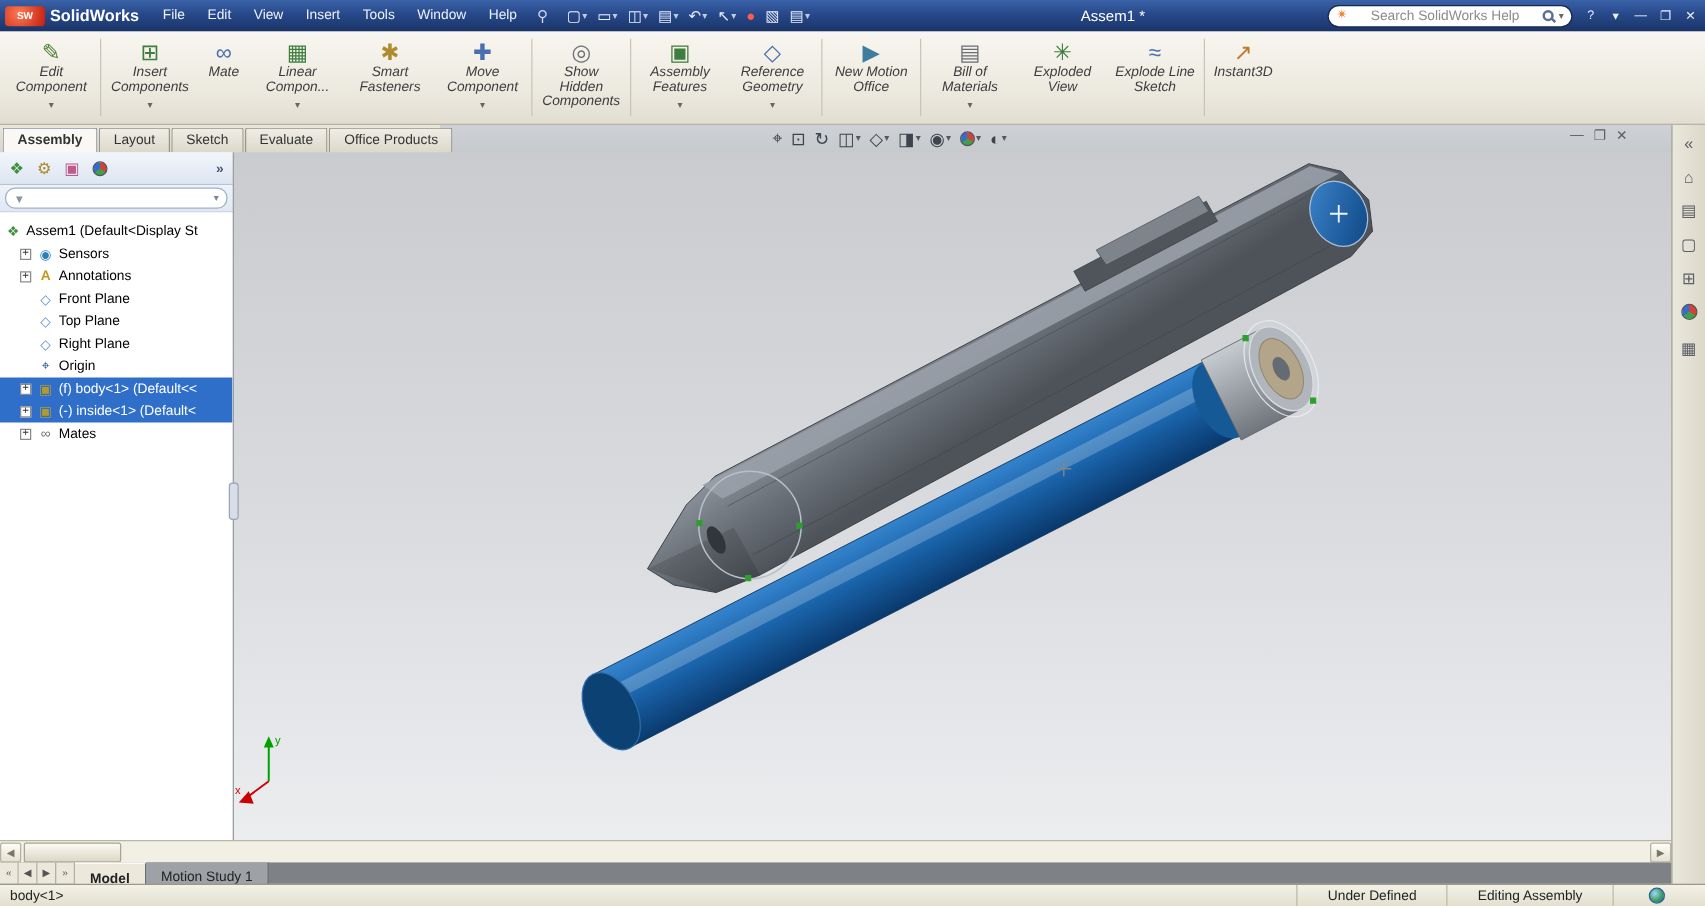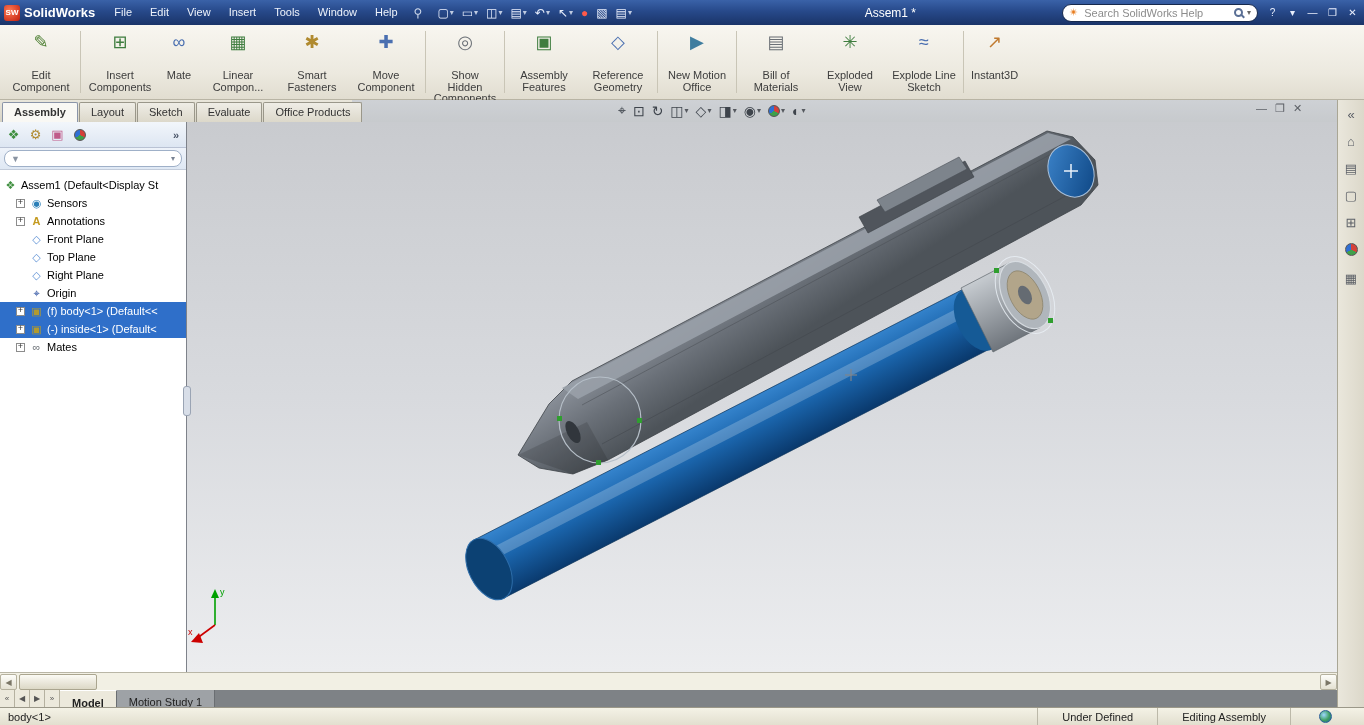--- a/index.html
+++ b/index.html
@@ -4,49 +4,49 @@
 <style>
   *{box-sizing:border-box;}
   body{margin:0;background:#9aa0a6;}
   .app{position:relative;width:1364px;height:725px;font-family:"Liberation Sans",sans-serif;font-size:11px;overflow:hidden;background:#d6d3c9;cursor:default;}
 
   
   .titlebar{position:absolute;left:0;top:0;width:1364px;height:25px;
     background:linear-gradient(180deg,#3a62a8 0%,#27498a 45%,#1a3468 100%);
     display:flex;align-items:center;color:#fff;z-index:50;}
   .logo{display:flex;align-items:center;gap:4px;padding:0 10px 0 4px;}
-  .logo-badge{width:16px;height:16px;border-radius:3px;background:radial-gradient(circle at 35% 35%,#ff7a55,#c01d0c);
+  .logo-badge{width:32px;height:16px;border-radius:3px;background:radial-gradient(circle at 35% 35%,#ff7a55,#c01d0c);
     color:#fff;font-size:8px;font-weight:bold;display:flex;align-items:center;justify-content:center;flex:none;}
   .logo-text{font-weight:bold;font-size:13px;}
   .menus{display:flex;height:100%;align-items:center;}
   .menu-item{padding:0 9px;line-height:25px;color:#eef3fb;}
   .pin-icon{color:#cdd8ea;padding:0 7px;font-size:12px;}
   .qat{display:flex;align-items:center;margin-left:4px;}
   .qat-btn{display:flex;align-items:center;height:20px;padding:0 4px;color:#e8eefc;font-size:12px;}
   .qat-dd{font-size:8px;color:#bfcbe2;margin-left:1px;}
   .c-red{color:#ff5a4a;}
   .doc-title{position:absolute;right:448px;color:#fff;font-size:12px;}
   .search{position:absolute;right:106px;width:196px;height:18px;background:#fff;border-radius:9px;
     display:flex;align-items:center;padding:0 6px;gap:4px;border:1px solid #16294d;}
   .search-flame{color:#e87c1e;font-size:11px;line-height:11px;}
-  .search input{flex:1;min-width:0;border:none;outline:none;font-size:11px;color:#444;background:transparent;font-family:"Liberation Sans",sans-serif;}
+  .search input{flex:1;min-width:0;border:none;outline:none;font-size:11px;color:#444;background:transparent;font-family:"Liberation Sans",sans-serif;text-align:center;}
   .search input::placeholder{color:#8c8c8c;}
   .mag{width:9px;height:9px;border:2px solid #5a6f95;border-radius:50%;position:relative;flex:none;}
   .mag::after{content:"";position:absolute;width:5px;height:2px;background:#5a6f95;transform:rotate(45deg);right:-4px;bottom:-2px;}
   .search-dd{font-size:8px;color:#666;}
   .winctl{position:absolute;right:3px;display:flex;gap:3px;align-items:center;}
   .wbtn{min-width:17px;height:17px;display:flex;align-items:center;justify-content:center;color:#e8eefc;font-size:10px;}
 
   
   .ribbon{position:absolute;left:0;top:25px;width:1364px;height:75px;
     background:linear-gradient(180deg,#f8f6f0 0%,#ece9df 65%,#e1ddd0 100%);
     border-bottom:1px solid #b8b4a4;display:flex;align-items:flex-start;padding:3px 4px 0;}
   .rbtn{display:flex;flex-direction:column;align-items:center;padding:3px 5px 0;min-width:44px;max-width:74px;height:68px;}
   .ricon{font-size:18px;line-height:22px;height:22px;}
-  .rlabel{font-size:11px;line-height:11.5px;color:#3c3c3c;text-align:center;margin-top:17px;}
+  .rlabel{font-size:11px;line-height:11.5px;color:#3c3c3c;text-align:center;margin-top:0;font-style:italic;}
   .rdd{margin-top:1px;height:8px;}
   .rdd::after{content:"▾";font-size:8px;color:#666;}
   .rsep{width:1px;height:62px;background:#c9c5b6;margin:3px 2px 0;flex:none;}
   .watermark{position:absolute;right:12px;top:14px;font-size:72px;line-height:70px;font-style:italic;font-weight:bold;color:#c5cad6;opacity:.8;}
   .ic-g1{color:#4a7d2f}.ic-g2{color:#3f7d3f}.ic-b1{color:#4a6fb0}.ic-y1{color:#b08a2f}
   .ic-gr{color:#6b7076}.ic-t1{color:#3f7d9f}.ic-o1{color:#c07a2f}
 
   
   .tabband{position:absolute;left:0;top:100px;width:1364px;height:22px;background:linear-gradient(180deg,#ced1d5,#c7cacd);}
   .tabband-left{position:absolute;left:0;top:0;width:352px;height:22px;background:linear-gradient(180deg,#e9e6db,#d8d4c6);}

